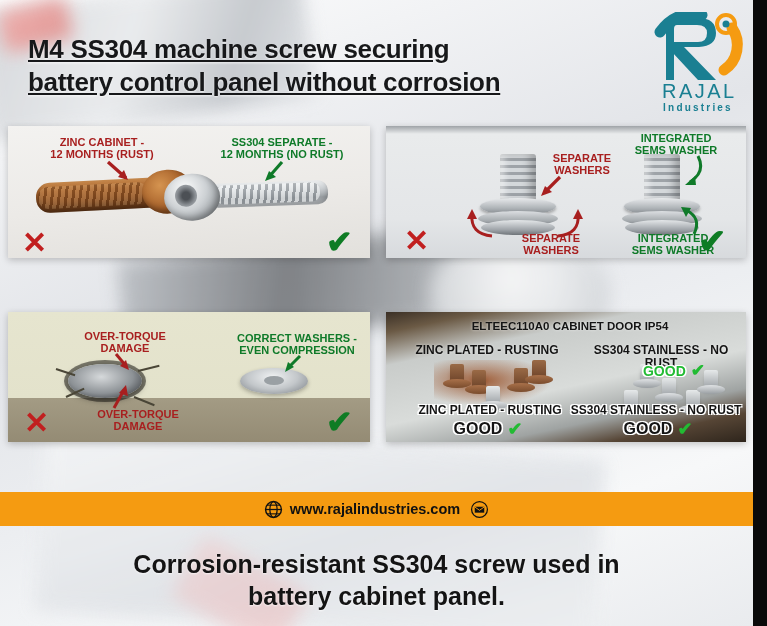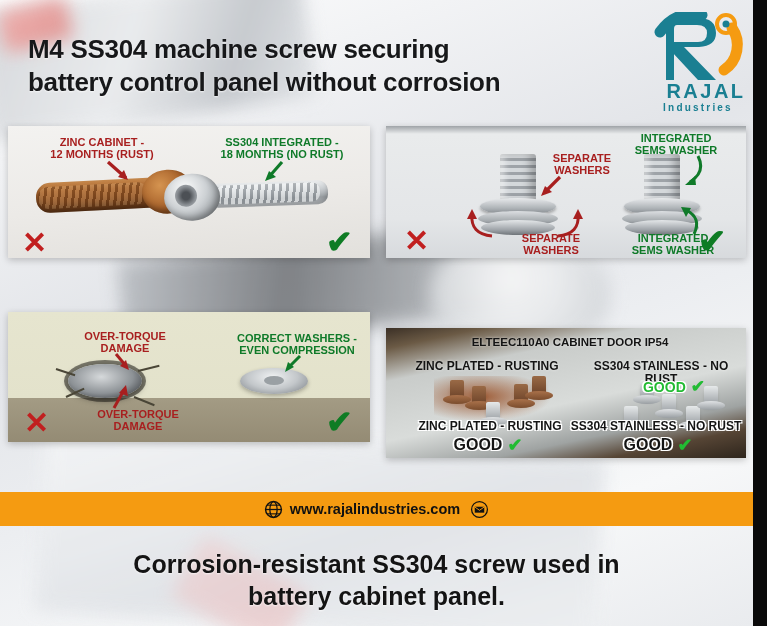--- a/index.html
+++ b/index.html
@@ -39,41 +39,42 @@
   .bg6 { left:180px; top:560px; width:120px; height:70px;
          background:linear-gradient(120deg,#f0c9c9,#e9b3b3); transform:rotate(30deg); opacity:.5; }
 
   
   #header { position:absolute; left:0; top:0; width:753px; height:122px; }
   #header-title {
     position:absolute; left:28px; top:33px; width:600px;
     font-size:26px; font-weight:bold; line-height:1.28;
     color:#17181a; letter-spacing:-0.3px;
     text-shadow:0 1px 2px rgba(255,255,255,.75);
+    text-decoration:underline;
   }
   #header-title .l2 { display:block; }
 
   
   #logo { position:absolute; left:646px; top:12px; width:104px; height:108px; }
   #logo-mark { position:absolute; left:8px; top:0px; width:92px; height:72px; }
   #logo-name {
-    position:absolute; left:8px; top:68px; width:104px; text-align:center;
-    font-size:20px; font-weight:bold; color:#1a7f92; letter-spacing:2.5px;
+    position:absolute; left:16px; top:68px; width:104px; 
+    font-size:20px; font-weight:normal; color:#1a7f92; letter-spacing:2.5px;
   }
   #logo-sub {
     position:absolute; left:0; top:90px; width:104px; text-align:center;
     font-size:10px; font-weight:bold; color:#1a7f92; letter-spacing:2.2px;
   }
 
   
   .panel { position:absolute; overflow:hidden; box-shadow:0 2px 7px rgba(0,0,0,.22); }
   #panel-tl { left:8px;   top:126px; width:362px; height:132px; background:#eceae7; }
   #panel-tr { left:386px; top:126px; width:360px; height:132px; background:#e7e9ea; }
   #panel-bl { left:8px;   top:312px; width:362px; height:130px; background:#e4e3cd; }
-  #panel-br { left:386px; top:312px; width:360px; height:130px; background:#cdd0cf;margin-top:16px; }
+  #panel-br { left:386px; top:312px; width:360px; height:130px; background:#cdd0cf; }
 
   
   .tl-bgimg { position:absolute; inset:0;
      background:linear-gradient(175deg,#f3f2f0 0%,#eceae7 55%,#e2e0dc 100%); }
   .screw-rust {
     position:absolute; left:28px; top:54px; width:136px; height:30px;
     border-radius:14px;
     background:linear-gradient(180deg,#c98b4e 0%,#a8632c 30%,#8e5022 60%,#6d3c19 100%);
     box-shadow:inset 0 -5px 7px rgba(0,0,0,.35);
     transform:rotate(-3deg);
@@ -229,22 +230,22 @@
     <div class="lbl lbl-red" style="left:24px; top:10px; width:140px; font-size:11px;">
       <div>ZINC CABINET -</div>
       <div>12 MONTHS (RUST)</div>
     </div>
     <svg class="arrow" style="left:96px; top:34px;" width="30" height="24">
       <path d="M4 2 L22 18" stroke="#a81f1f" stroke-width="3.2" fill="none"></path>
       <path d="M24 20 L14 17 L20 10 Z" fill="#a81f1f"></path>
     </svg>
 
     <div class="lbl lbl-green" style="left:196px; top:10px; width:156px; font-size:11px;">
-      <div>SS304 INTEGRATED -</div>
-      <div>18 MONTHS (NO RUST)</div>
+      <div>SS304 SEPARATE -</div>
+      <div>12 MONTHS (NO RUST)</div>
     </div>
     <svg class="arrow" style="left:252px; top:34px;" width="30" height="24">
       <path d="M22 2 L8 18" stroke="#0f7a29" stroke-width="3.2" fill="none"></path>
       <path d="M5 21 L9 11 L16 17 Z" fill="#0f7a29"></path>
     </svg>
 
     <div class="xmark" style="left:14px; top:102px; font-size:30px;">✕</div>
     <div class="ckmark" style="left:318px; top:100px; font-size:32px;">✔</div>
   </div>
 

